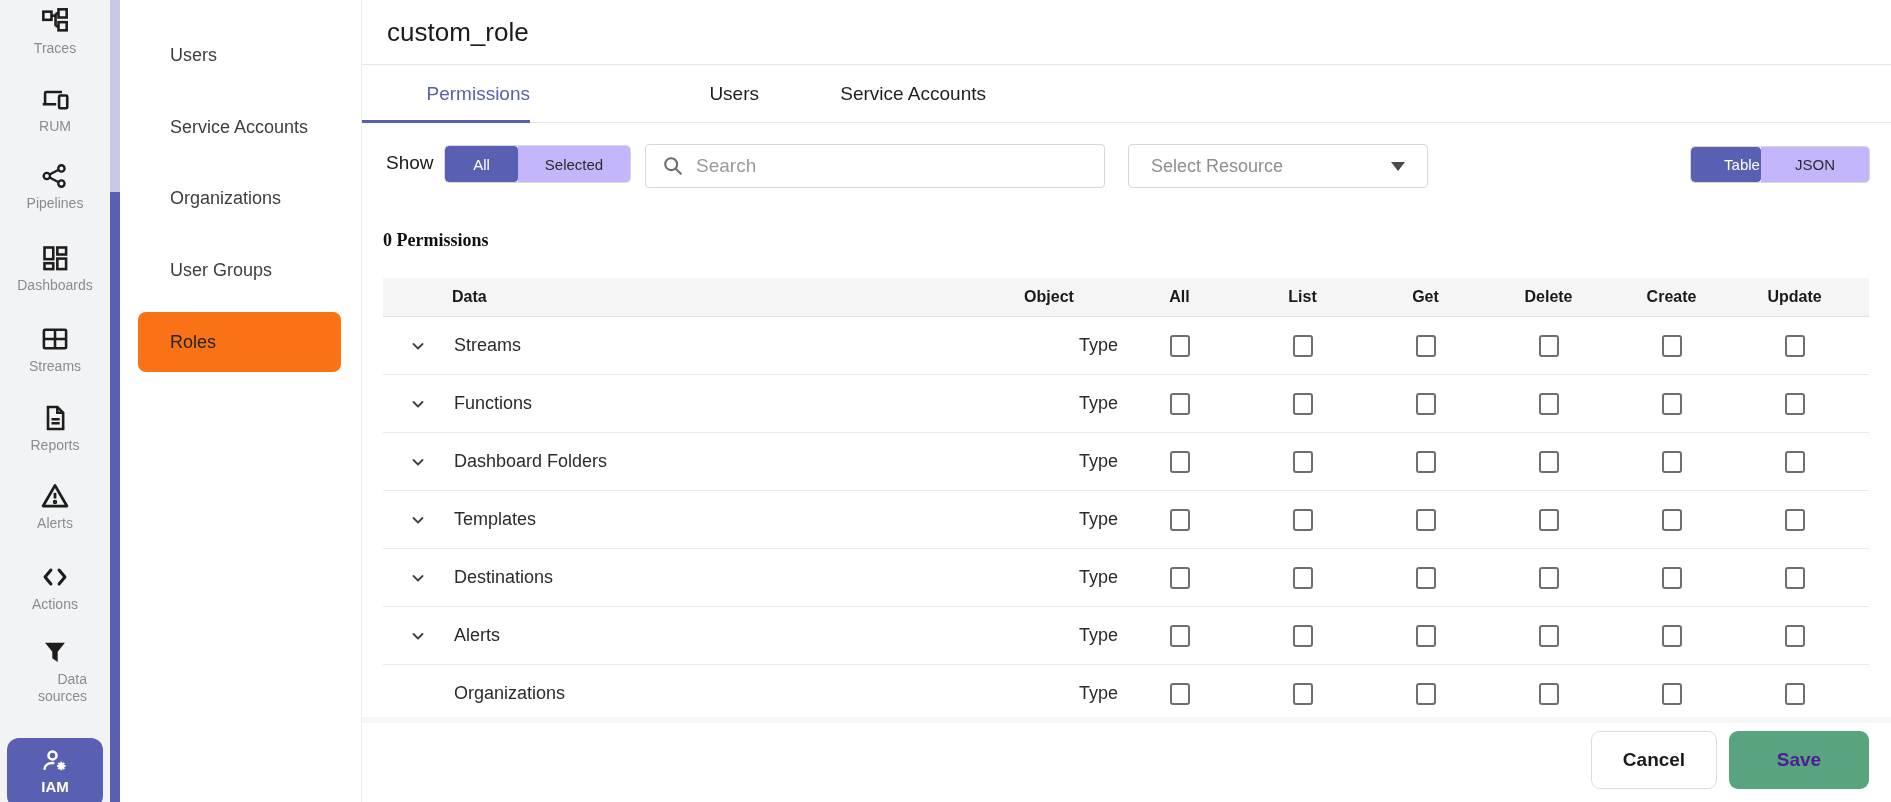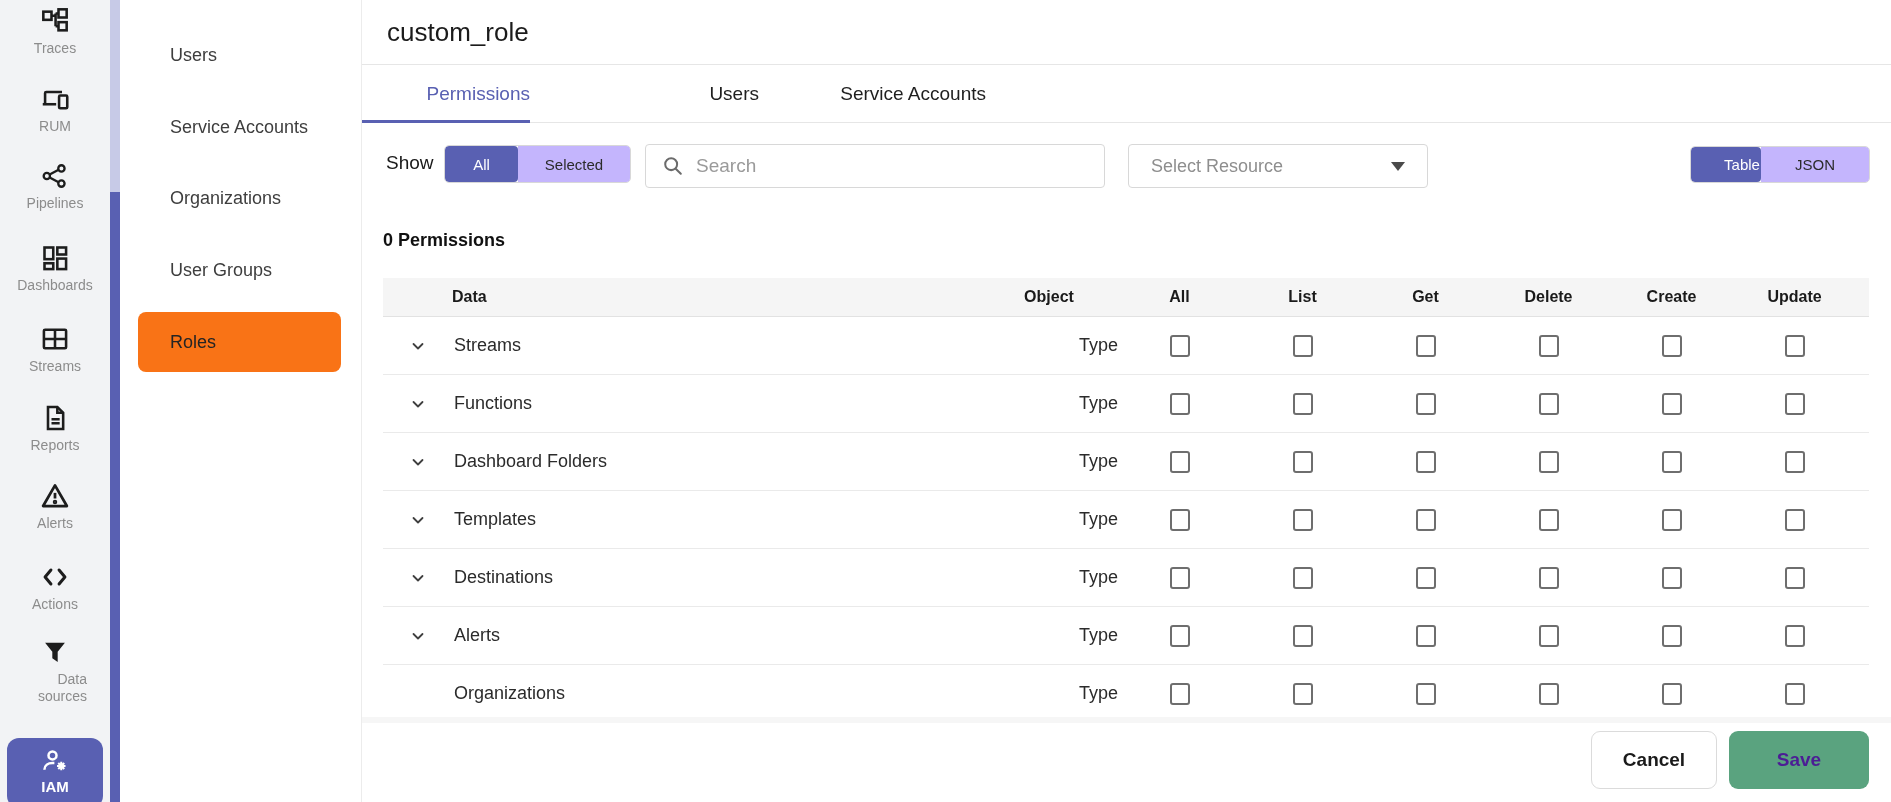--- a/index.html
+++ b/index.html
@@ -59,21 +59,21 @@
   .search-box{ position:absolute; left:283px; top:144px; width:460px; height:44px; border:1px solid #D8D8D8; border-radius:4px;
     display:flex; align-items:center; padding-left:16px; gap:12px; background:#fff; }
   .search-box input{ border:none; outline:none; flex:1; font-size:19px; font-family:"Liberation Sans", sans-serif; color:#b91c1c; }
   .search-box input::placeholder{ color:#9A9A9A; }
 
   .select-box{ position:absolute; left:766px; top:144px; width:300px; height:44px; border:1px solid #D8D8D8; border-radius:4px;
     display:flex; align-items:center; padding:0 22px; background:#fff; cursor:pointer; }
   .select-box .sel-text{ flex:1; font-size:18px; color:#8E8E8E; }
   .caret{ width:0; height:0; border-left:7px solid transparent; border-right:7px solid transparent; border-top:9px solid #4A4A4A; }
 
-  .count{ position:absolute; left:21px; top:230px; font-size:18px; font-weight:700; color:#111; }
+  .count{ position:absolute; left:21px; top:230px; font-size:18px; font-weight:700; color:#111;font-family:Liberation Serif, serif; }
 
   
   .perm-table{ position:absolute; left:21px; top:278px; width:1486px; height:439px; overflow:hidden; }
   .t-head, .t-row{ display:grid; grid-template-columns:597px 138px repeat(6,123px) 1fr; align-items:center; }
   .t-head{ height:39px; background:#F5F5F5; border-bottom:1px solid #E2E2E2; font-size:16px; font-weight:700; color:#1A1A1A; }
   .h-name{ padding-left:69px; }
   .h-c{ text-align:center; }
   .t-row{ height:58px; border-bottom:1px solid #EAEAEA; font-size:18px; color:#2B2B2B; }
   .name-cell{ display:flex; align-items:center; padding-left:27px; gap:28px; }
   .chev{ width:16px; height:16px; display:flex; align-items:center; justify-content:center; cursor:pointer; }

